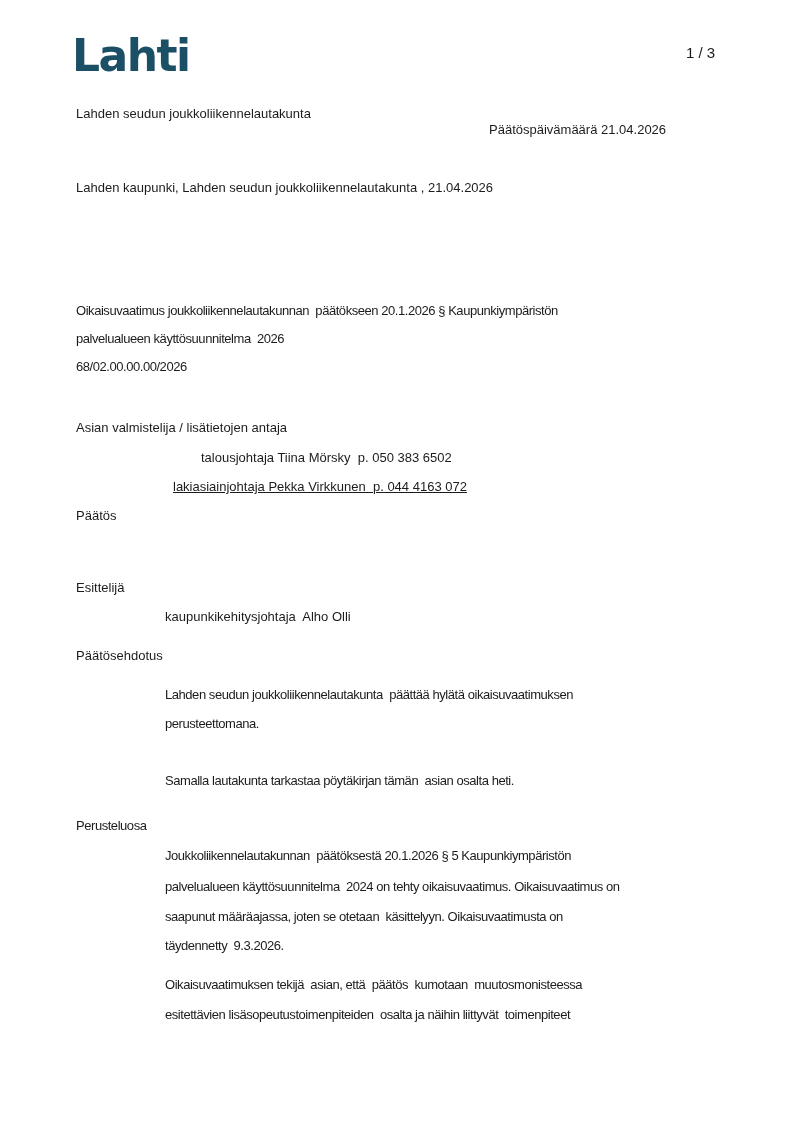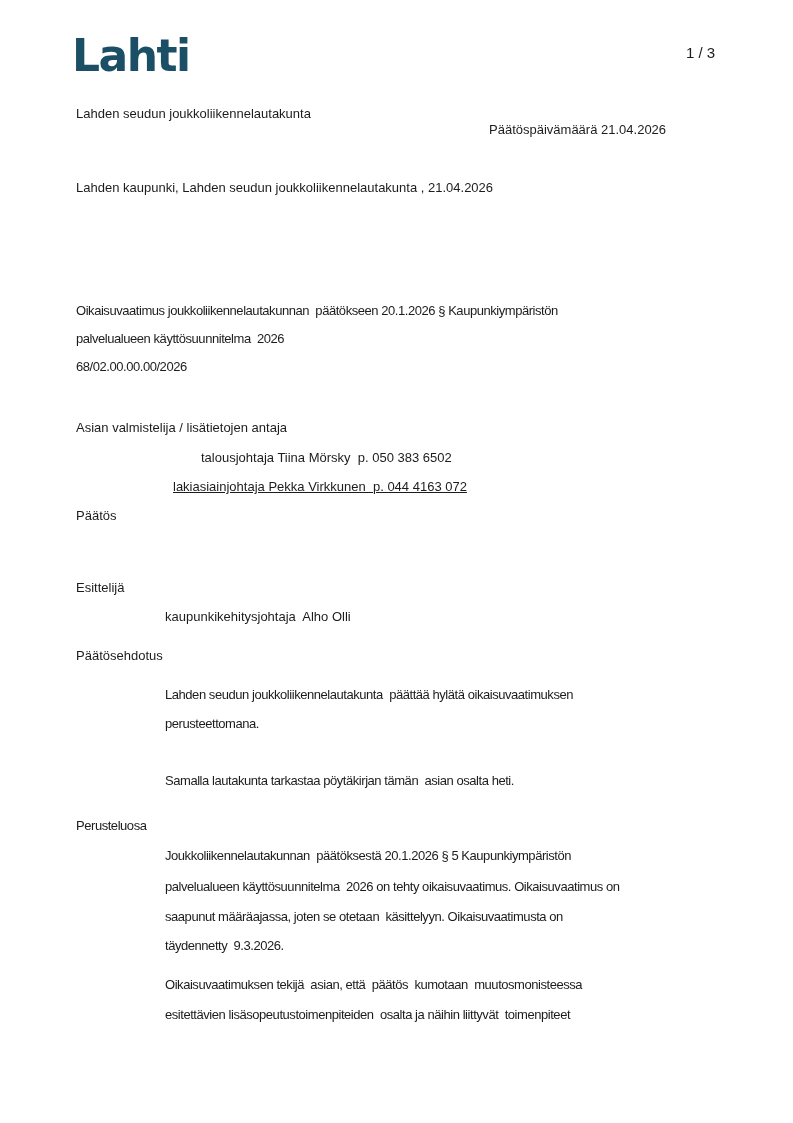--- a/index.html
+++ b/index.html
@@ -70,19 +70,19 @@
   <div class="t" style="left:76px; top:580px;">Esittelijä</div>
   <div class="t" style="left:165px; top:609px;">kaupunkikehitysjohtaja  Alho Olli</div>
 
   <div class="t" style="left:76px; top:648px;">Päätösehdotus</div>
   <div class="t cond" style="left:165px; top:687px;">Lahden seudun joukkoliikennelautakunta  päättää hylätä oikaisuvaatimuksen</div>
   <div class="t cond" style="left:165px; top:716px;">perusteettomana.</div>
   <div class="t cond" style="left:165px; top:773px;">Samalla lautakunta tarkastaa pöytäkirjan tämän  asian osalta heti.</div>
 
   <div class="t cond" style="left:76px; top:818px;">Perusteluosa</div>
   <div class="t cond" style="left:165px; top:848px;">Joukkoliikennelautakunnan  päätöksestä 20.1.2026 § 5 Kaupunkiympäristön</div>
-  <div class="t cond" style="left:165px; top:879px;">palvelualueen käyttösuunnitelma  2026 on tehty oikaisuvaatimus. Oikaisuvaatimus on</div>
+  <div class="t cond" style="left:165px; top:879px;">palvelualueen käyttösuunnitelma  2024 on tehty oikaisuvaatimus. Oikaisuvaatimus on</div>
   <div class="t cond" style="left:165px; top:909px;">saapunut määräajassa, joten se otetaan  käsittelyyn. Oikaisuvaatimusta on</div>
   <div class="t cond" style="left:165px; top:938px;">täydennetty  9.3.2026.</div>
   <div class="t cond" style="left:165px; top:977px;">Oikaisuvaatimuksen tekijä  asian, että  päätös  kumotaan  muutosmonisteessa</div>
   <div class="t cond" style="left:165px; top:1007px;">esitettävien lisäsopeutustoimenpiteiden  osalta ja näihin liittyvät  toimenpiteet</div>
 
 </div>
 
 </body></html>

